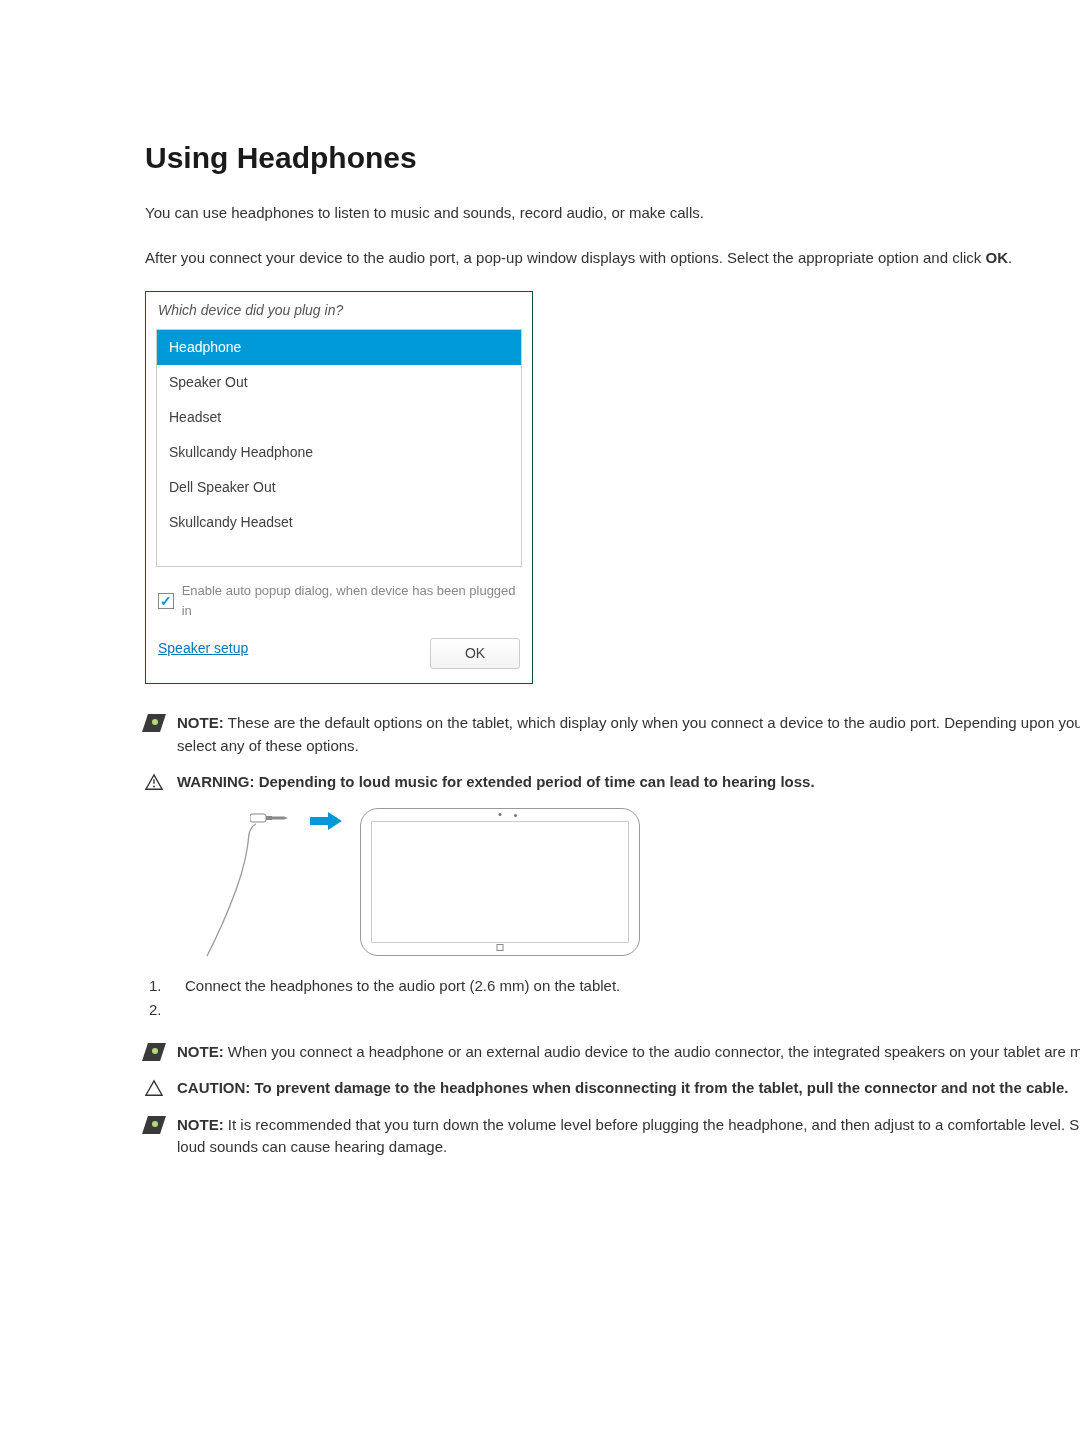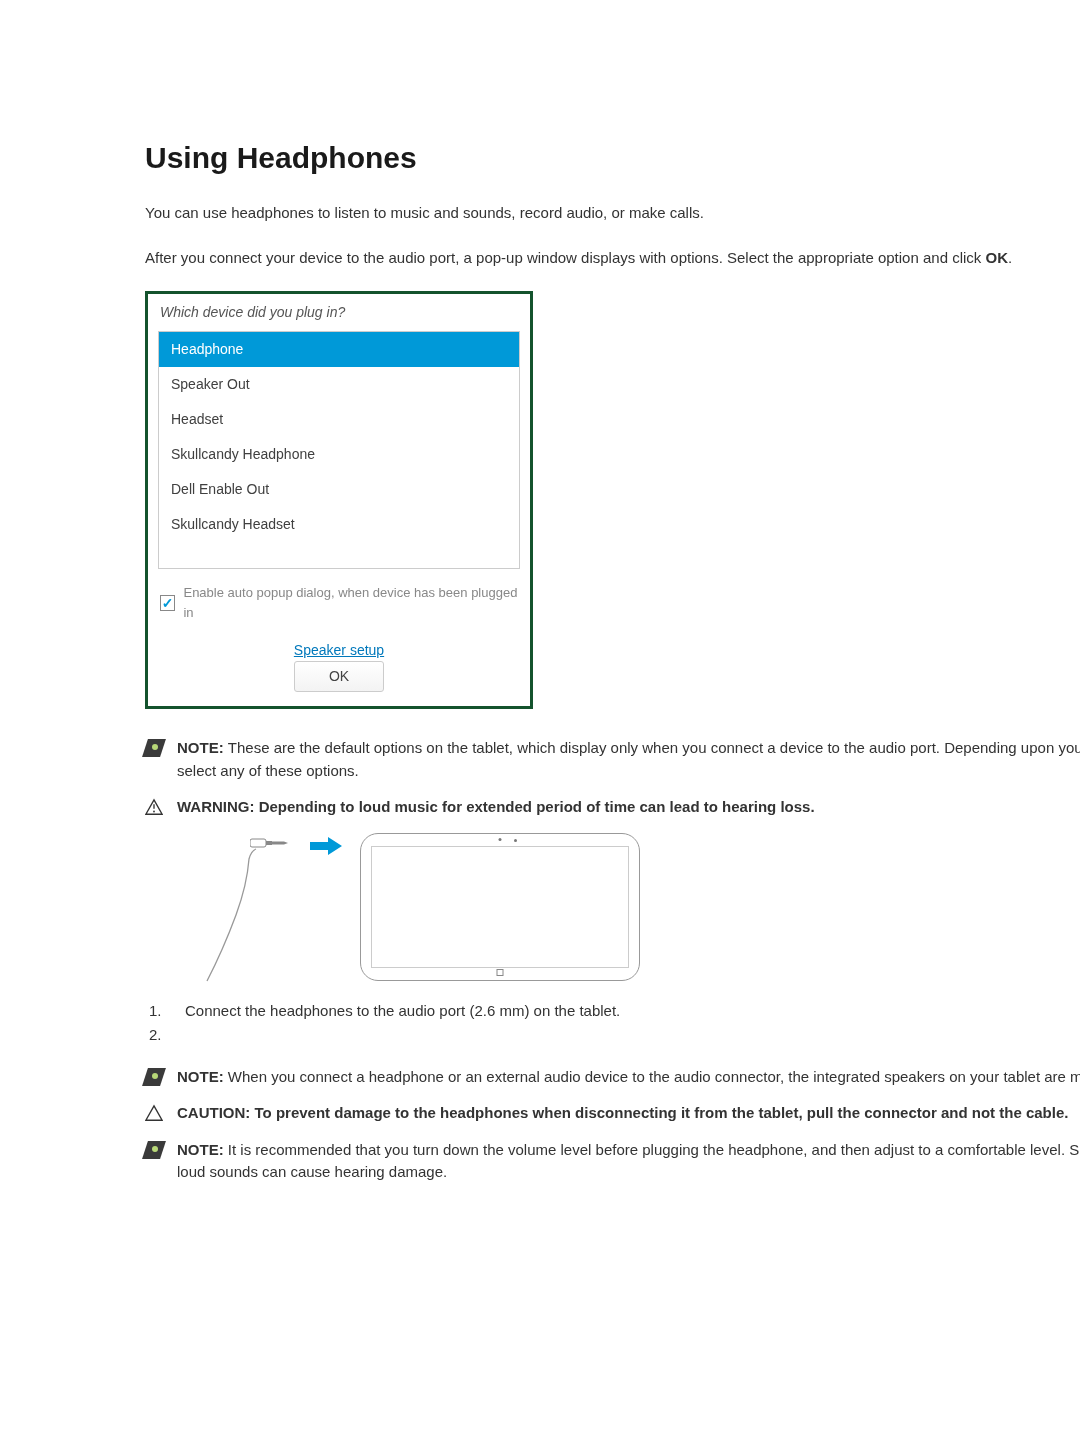--- a/index.html
+++ b/index.html
@@ -19,21 +19,21 @@
       color: #1a1a1a;
       margin-bottom: 22px;
     }
     .para {
       margin-bottom: 22px;
       color: #333;
     }
     .bold { font-weight: 600; }
     .dialog {
       width: 388px;
-      border: 3px solid #14532d;
+      border: 1px solid #14532d;
       margin: 8px 0 28px 0;
       background: #fff;
     }
     .dialog-title {
       font-style: italic;
       color: #555;
       padding: 8px 12px;
       font-size: 14px;
     }
     .dialog-list {
@@ -60,23 +60,22 @@
     }
     .chk {
       width: 16px; height: 16px;
       border: 1px solid #888;
       display:flex; align-items:center; justify-content:center;
       font-size:14px; color:#0099d8; line-height:1; font-weight:bold;
     }
     .dialog-footer {
       display: flex;
       justify-content: space-between;
-      align-items: center;
+      align-items: flex-start;
       padding: 8px 12px 14px 12px;
-      flex-direction: column;
     }
     .link {
       color: #0078bb;
       text-decoration: underline;
       font-size: 14px;
     }
     .ok-btn {
       width: 90px;
       text-align: center;
       padding: 4px 0;
@@ -180,21 +179,21 @@
   <span>After you connect your device to the audio port, a pop-up window displays with options. Select the appropriate option and click </span><span class="bold">OK</span><span>.</span>
 </p>
 
 <div class="dialog">
   <div class="dialog-title">Which device did you plug in?</div>
   <div class="dialog-list">
     <div class="dialog-item selected">Headphone</div>
     <div class="dialog-item">Speaker Out</div>
     <div class="dialog-item">Headset</div>
     <div class="dialog-item">Skullcandy Headphone</div>
-    <div class="dialog-item">Dell Enable Out</div>
+    <div class="dialog-item">Dell Speaker Out</div>
     <div class="dialog-item">Skullcandy Headset</div>
   </div>
   <div class="dialog-check-row">
     <div class="chk">✓</div>
     <span>Enable auto popup dialog, when device has been plugged in</span>
   </div>
   <div class="dialog-footer">
     <span class="link">Speaker setup</span>
     <div class="ok-btn">OK</div>
   </div>

